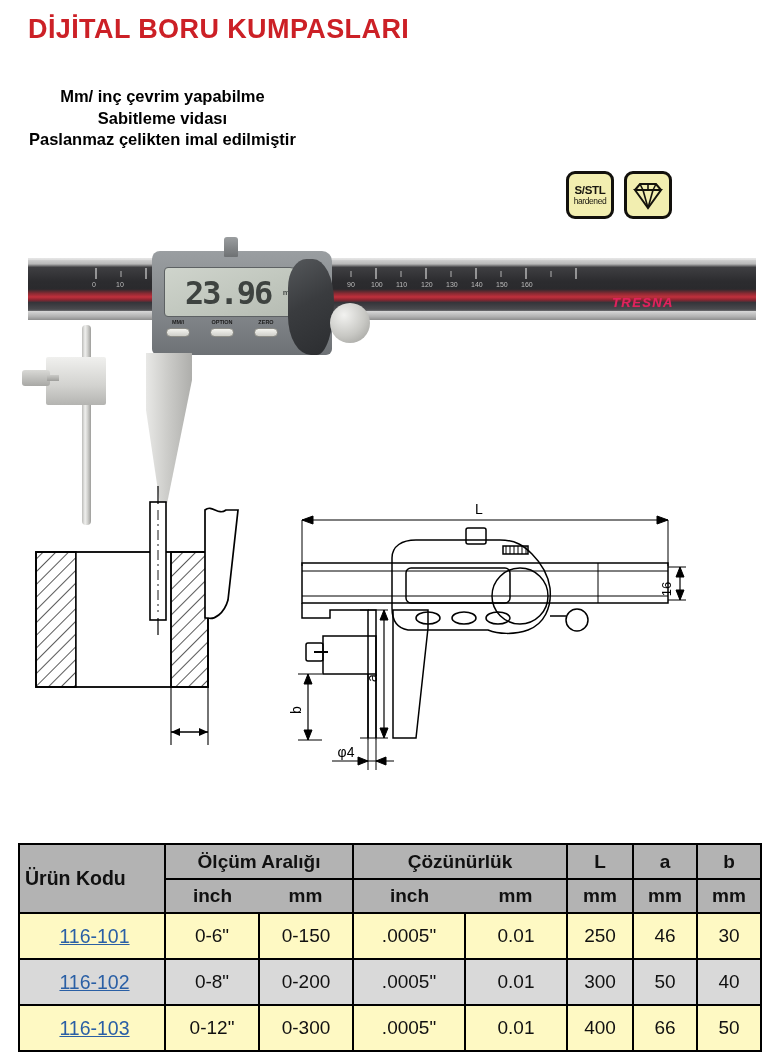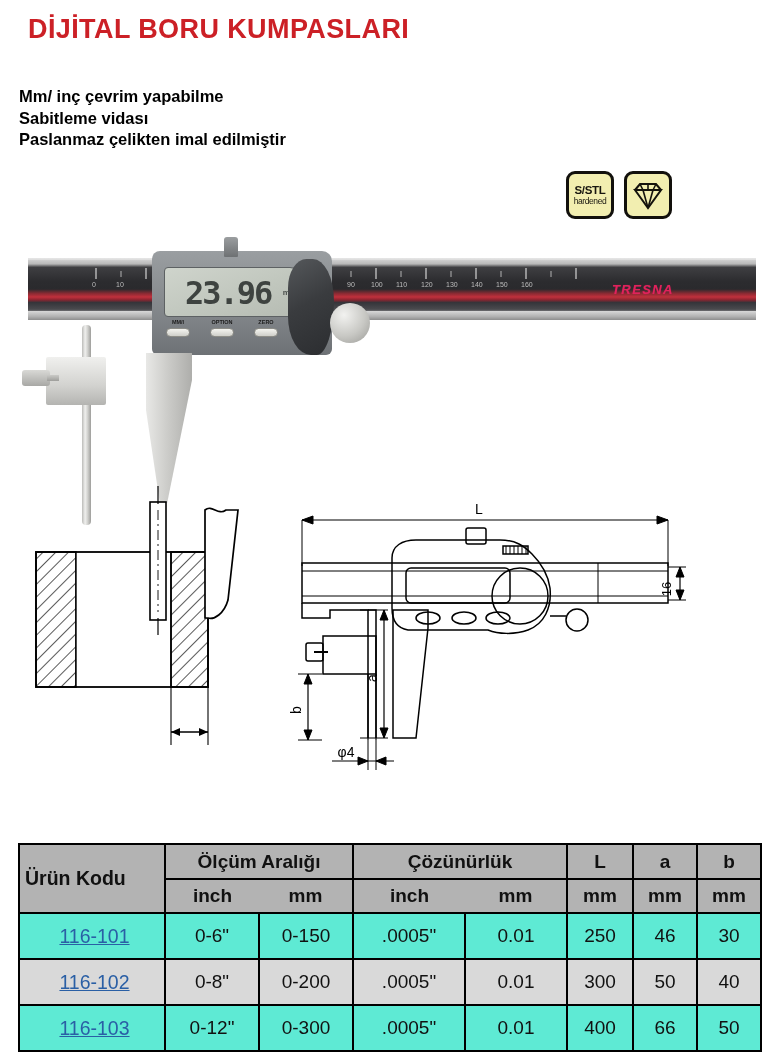--- a/index.html
+++ b/index.html
@@ -14,23 +14,24 @@
   
   .title {
     position: absolute; left: 28px; top: 14px;
     font-size: 27px; font-weight: bold;
     color: #cc2026; letter-spacing: 0.4px;
     white-space: nowrap;
   }
 
   
   .features {
-    position: absolute; left: 19px; top: 86px;
+    position: absolute; left: 29px; top: 86px;
     font-size: 16.5px; font-weight: bold; color: #000;
     line-height: 21.5px;
+    text-align: center;
   }
   .features div { white-space: nowrap; }
 
   
   .badges { position: absolute; left: 566px; top: 171px; display: flex; gap: 10px; }
   .badge {
     width: 48px; height: 48px; border-radius: 9px;
     background: #f2eeb0; border: 3px solid #12100c;
     position: relative; overflow: hidden;
     display: flex; flex-direction: column;
@@ -60,21 +61,21 @@
   .tick {
     position: absolute; width: 1.6px; height: 11px;
     background: rgba(225,225,225,0.55); top: 53px;
   }
   .tick.short { height: 6px; top: 56px; background: rgba(210,210,210,0.4); }
   .numlab {
     position: absolute; top: 66px; font-size: 7px; color: #bdbdbd;
     font-family: "Liberation Sans", sans-serif;
   }
   .brand {
-    position: absolute; left: 612px; top: 67px;
+    position: absolute; left: 612px; top: 80px;
     font-size: 13px; font-weight: bold; font-style: italic;
     color: #e0225c; letter-spacing: 1.4px;
     text-shadow: 0 0 1px rgba(224,34,92,0.6);
   }
   
   .head {
     position: absolute; left: 152px; top: 36px; width: 180px; height: 104px;
     background: linear-gradient(180deg,#9a9ea1 0%,#8e9295 30%,#7d8185 70%,#6d7175 100%);
     border-radius: 8px 10px 6px 6px;
   }
@@ -161,21 +162,21 @@
     font-family: "Liberation Sans", sans-serif;
   }
   .spec-table thead th {
     background: #b3b3b3; font-weight: bold; height: 35px;
     padding: 0 2px;
   }
   .spec-table thead th.sub { height: 34px; }
   .spec-table th.code-head {
     text-align: left; padding-left: 5px; font-size: 19.5px;
   }
-  .spec-table tbody td { height: 46px; background: #5eead4; }
+  .spec-table tbody td { height: 46px; background: #fef9c3; }
   .spec-table tbody tr.alt td { background: #d9d9d9; }
   .code-cell { text-align: left; padding-left: 5px; }
   .code-link {
     color: #2a5fa5; text-decoration: underline;
     font-size: 19.5px; cursor: pointer;
   }
 </style>
 </head>
 <body>
 

